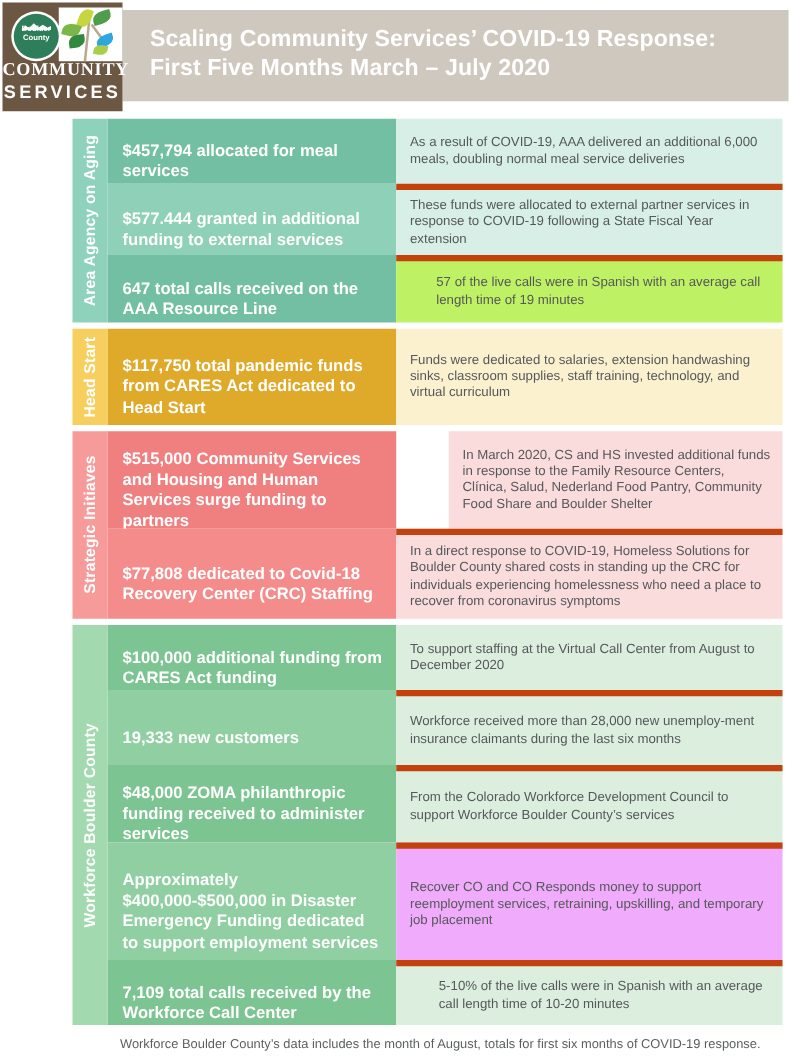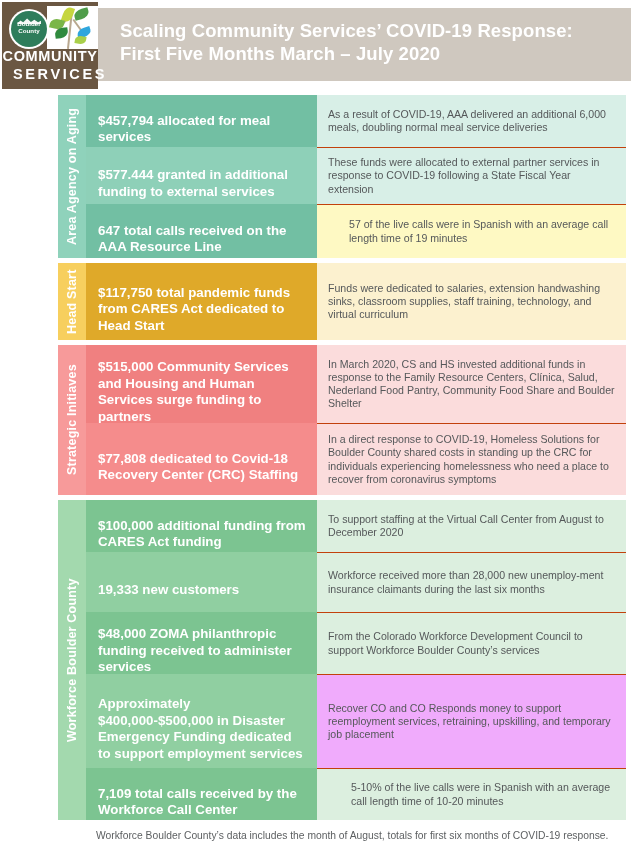--- a/index.html
+++ b/index.html
@@ -47,24 +47,24 @@
   .seal-mtn{
     position:absolute;left:6px;top:7px;width:24px;height:6px;
     background:#ffffff;
     clip-path:polygon(0 100%,14% 40%,26% 72%,42% 10%,58% 66%,72% 30%,88% 70%,100% 44%,100% 100%);
     opacity:.95;
   }
   .stem{position:absolute;background:#b9a88f;}
   .leaf{position:absolute;border-radius:60% 0 60% 0;}
   .logo-text1{
     position:absolute;left:0;top:46px;width:96px;text-align:center;
-    color:#ffffff;font-weight:bold;font-size:14.5px;letter-spacing:.6px;
+    color:#ffffff;font-weight:bold;font-size:14.5px;letter-spacing:.6px;font-family:Liberation Serif, serif;
   }
   .logo-text2{
-    position:absolute;left:10px;top:64px;width:96px;text-align:center;
+    position:absolute;left:0;top:64px;width:96px;text-align:center;
     color:#ffffff;font-weight:bold;font-size:14.5px;letter-spacing:2.6px;
   }
 
   
   .sections{position:absolute;left:58px;top:95px;width:568px;}
   .section{position:relative;display:flex;margin-bottom:5px;}
   .cat{
     width:28px;flex:0 0 28px;position:relative;
   }
   .cat-label{
@@ -80,21 +80,21 @@
     flex:0 0 231px;width:231px;box-sizing:border-box;
     padding:26px 11px 10px 12px;
     color:#ffffff;font-weight:bold;font-size:13.3px;line-height:16.5px;
     display:flex;align-items:center;
   }
   .desc{
     flex:1 1 auto;box-sizing:border-box;
     padding:10px 9px 10px 11px;
     color:#55585a;font-size:10.6px;line-height:13.2px;
     display:flex;align-items:center;
-    border-top:1px solid #c2410c;
+    border-top:5px solid #c2410c;
   }
   .row:first-child .desc{border-top:none;}
 
   .footnote{
     position:absolute;left:96px;top:829px;width:535px;
     color:#5c5f61;font-size:10.3px;line-height:13px;
   }
 </style>
 </head>
 <body>
@@ -145,41 +145,41 @@
           <div class="row" style="height: 52px;">
             <div class="stat" style="background: rgb(114, 191, 163);">$457,794 allocated for meal services</div>
             <div class="desc" style="background: rgb(216, 239, 231);">As a result of COVID-19, AAA delivered an additional 6,000 meals, doubling normal meal service deliveries</div>
           </div>
           <div class="row" style="height: 57px;">
             <div class="stat" style="background: rgb(142, 208, 184);">$577.444 granted in additional funding to external services</div>
             <div class="desc" style="background: rgb(216, 239, 231);">These funds were allocated to external partner services in response to COVID-19 following a State Fiscal Year extension</div>
           </div>
           <div class="row" style="height: 54px;">
             <div class="stat" style="background: rgb(114, 191, 163);">647 total calls received on the AAA Resource Line</div>
-            <div class="desc" style="background: #fef9c3; padding-left: 32px;">57 of the live calls were in Spanish with an average call length time of 19 minutes</div>
+            <div class="desc" style="background: #bef264; padding-left: 32px;">57 of the live calls were in Spanish with an average call length time of 19 minutes</div>
           </div>
         </div>
       </div>
       <div class="section">
         <div class="cat" style="background: rgb(247, 207, 94);">
           <div class="cat-label">Head Start</div>
         </div>
         <div class="rows">
           <div class="row" style="height: 77px;">
             <div class="stat" style="background: rgb(223, 169, 41);">$117,750 total pandemic funds from CARES Act dedicated to Head Start</div>
             <div class="desc" style="background: rgb(252, 241, 207);">Funds were dedicated to salaries, extension handwashing sinks, classroom supplies, staff training, technology, and virtual curriculum</div>
           </div>
         </div>
       </div>
       <div class="section">
         <div class="cat" style="background: rgb(247, 154, 154);">
           <div class="cat-label">Strategic Initiaves</div>
         </div>
         <div class="rows">
-          <div class="row" style="height: 78px;">
+          <div class="row" style="height: 78px; gap: 42px;">
             <div class="stat" style="background: rgb(240, 128, 128);">$515,000 Community Services and Housing and Human Services surge funding to partners</div>
             <div class="desc" style="background: rgb(251, 220, 220);">In March 2020, CS and HS invested additional funds in response to the Family Resource Centers, Clínica, Salud, Nederland Food Pantry, Community Food Share and Boulder Shelter</div>
           </div>
           <div class="row" style="height: 72px;">
             <div class="stat" style="background: rgb(245, 140, 140);">$77,808 dedicated to Covid-18 Recovery Center (CRC) Staffing</div>
             <div class="desc" style="background: rgb(251, 220, 220);">In a direct response to COVID-19, Homeless Solutions for Boulder County shared costs in standing up the CRC for individuals experiencing homelessness who need a place to recover from coronavirus symptoms</div>
           </div>
         </div>
       </div>
       <div class="section">

